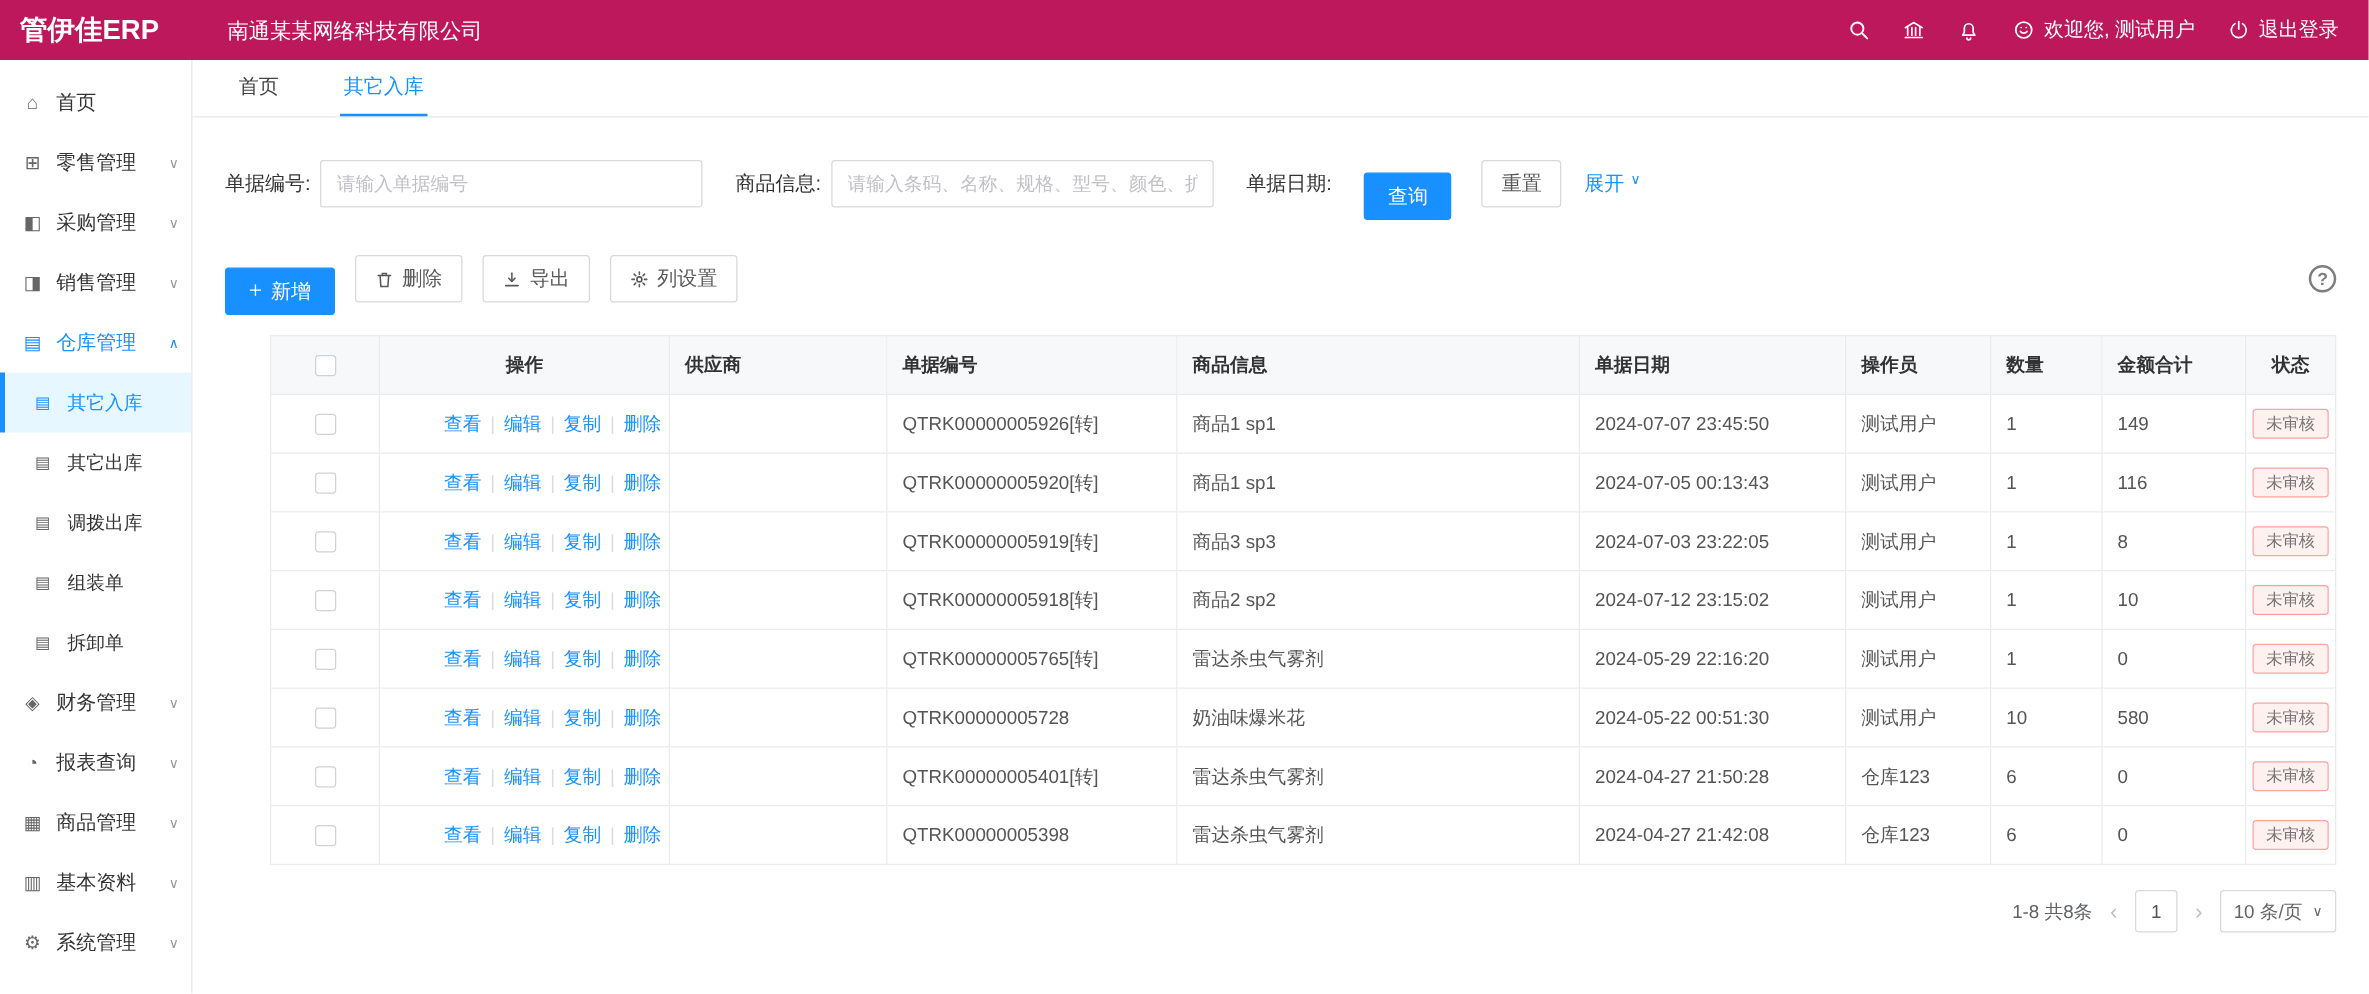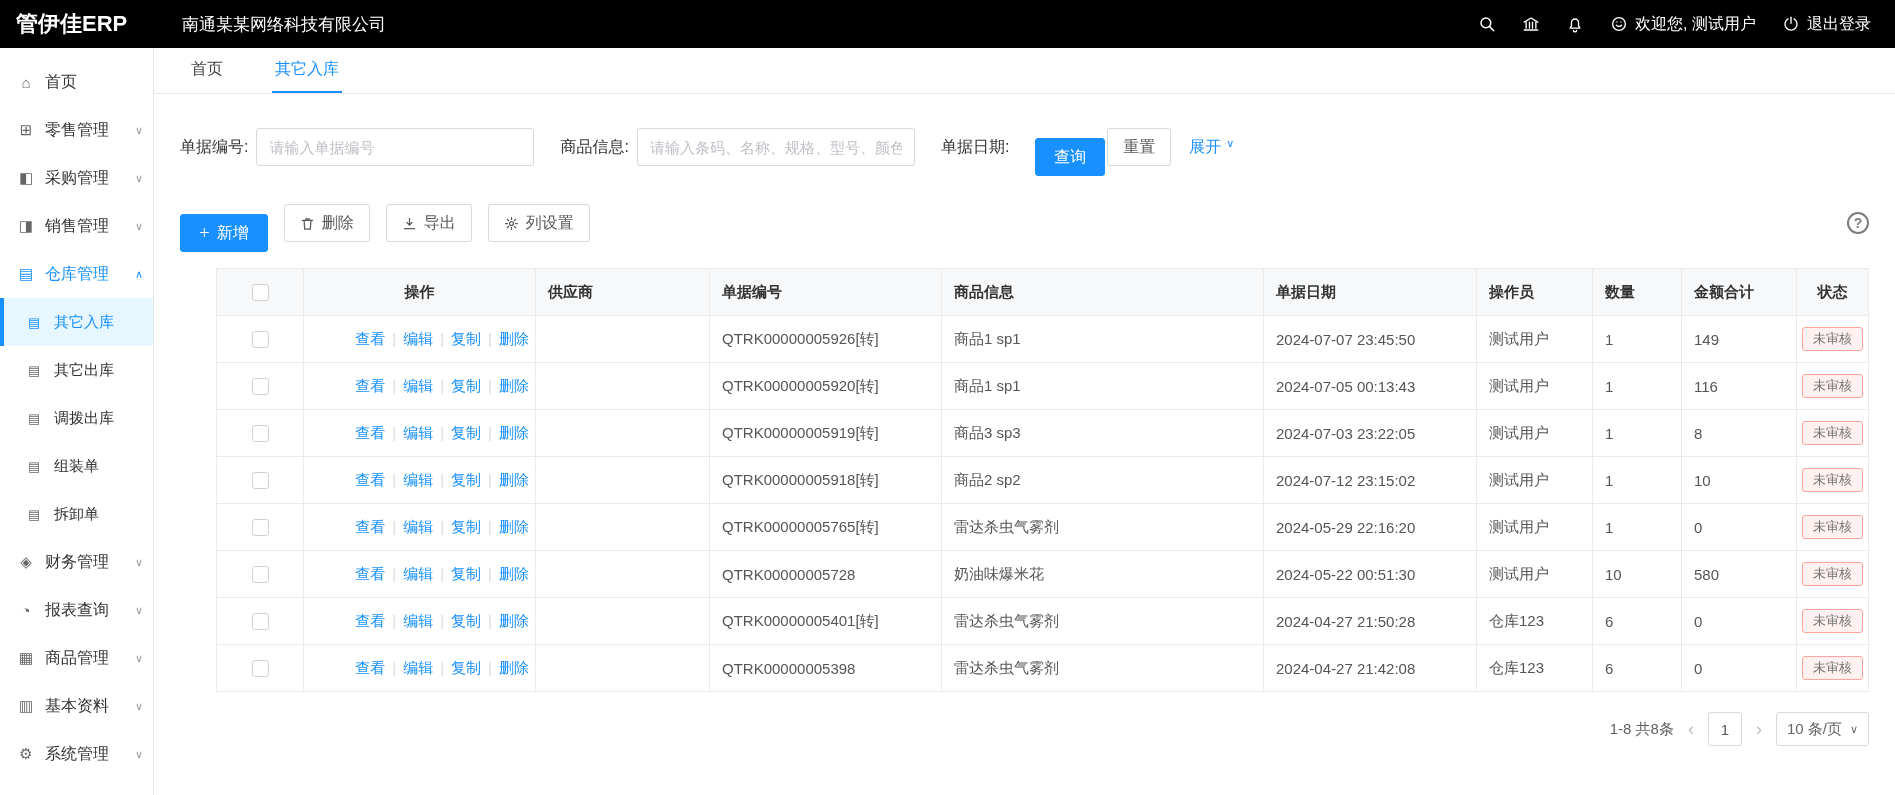--- a/index.html
+++ b/index.html
@@ -1,20 +1,20 @@
 <!DOCTYPE html>
 <html><head>
 <meta charset="utf-8">
 <style>
   * { margin:0; padding:0; box-sizing:border-box; }
   html,body { width:1895px; height:795px; overflow:hidden; background:#fff;
     font-family:"Liberation Sans","DejaVu Sans",sans-serif; }
 
   
-  .topbar { height:48px; background:#000000; display:flex; align-items:center; color:#fff; }
+  .topbar { height:48px; background:#be185d; display:flex; align-items:center; color:#fff; }
   .logo { width:154px; padding-left:16px; font-size:22px; font-weight:bold; flex:none; white-space:nowrap; }
   .company { font-size:17px; margin-left:28px; white-space:nowrap; }
   .top-right { margin-left:auto; display:flex; align-items:center; gap:26px; padding-right:24px; font-size:16px; }
   .icon-btn { display:inline-flex; align-items:center; cursor:pointer; }
   .top-group { display:inline-flex; align-items:center; gap:7px; cursor:pointer; white-space:nowrap; }
 
   
   .layout { display:flex; height:747px; }
   .sidebar { width:154px; flex:none; border-right:1px solid #e8e8e8; padding-top:10px; overflow:hidden; background:#fff; }
   .side-item { height:48px; display:flex; align-items:center; padding:0 10px 0 16px; font-size:16px; color:#333; cursor:pointer; }
@@ -31,21 +31,21 @@
   .main { flex:1; display:flex; flex-direction:column; min-width:0; }
   .tabbar { height:46px; flex:none; border-bottom:1px solid #e8e8e8; display:flex; align-items:stretch; padding-left:34px; gap:46px; }
   .tab { font-size:16px; color:#444; display:flex; align-items:center; cursor:pointer; border-bottom:2px solid transparent; padding:0 3px; }
   .tab.active { color:#1890ff; border-bottom-color:#1890ff; }
 
   .content { padding:24px 26px 0 26px; }
 
   
   .filters { display:flex; align-items:center; font-size:16px; color:#333; }
   .f-label { flex:none; white-space:nowrap; }
-  .f-input { width:278px; height:38px; border:1px solid #d9d9d9; border-radius:3px; padding:0 12px;
+  .f-input { width:306px; height:38px; border:1px solid #d9d9d9; border-radius:3px; padding:0 12px;
     font-size:15px; color:#333; margin-left:8px; outline:none; font-family:inherit; }
   .f-input::placeholder { color:#c0c0c6; }
   .ml { margin-left:26px; }
   .range { width:316px; height:38px; border:1px solid #d9d9d9; border-radius:3px; display:flex; align-items:center;
     justify-content:center; gap:20px; font-size:15px; color:#444; margin-left:8px; cursor:pointer; }
   .tilde { color:#999; }
   .btn-primary { background:#1890ff; border:1px solid #1890ff; color:#fff; height:38px; border-radius:3px;
     padding:0 18px; font-size:16px; display:inline-flex; align-items:center; gap:7px; cursor:pointer; font-family:Liberation Serif, serif;margin-top:20px; }
   .btn { background:#fff; border:1px solid #d9d9d9; color:#595959; height:38px; border-radius:3px;
     padding:0 15px; font-size:16px; display:inline-flex; align-items:center; gap:7px; cursor:pointer; font-family:inherit; }
@@ -214,21 +214,21 @@
 
       <div class="filters">
         <span class="f-label">单据编号:</span>
         <input class="f-input" placeholder="请输入单据编号" style="">
         <span class="f-label ml">商品信息:</span>
         <input class="f-input" placeholder="请输入条码、名称、规格、型号、颜色、扩展..." style="">
         <span class="f-label ml">单据日期:</span>
         <button class="btn-primary ml">
           <span>查询</span>
         </button>
-        <button class="btn" style="margin-left:2px">
+        <button class="btn" style="margin-left:24px">
           <span>重置</span>
         </button>
         <span class="expand">
           <span>展开</span>
           <span class="chev">∨</span>
         </span>
       </div>
 
       <div class="toolbar">
         <button class="btn-primary">

